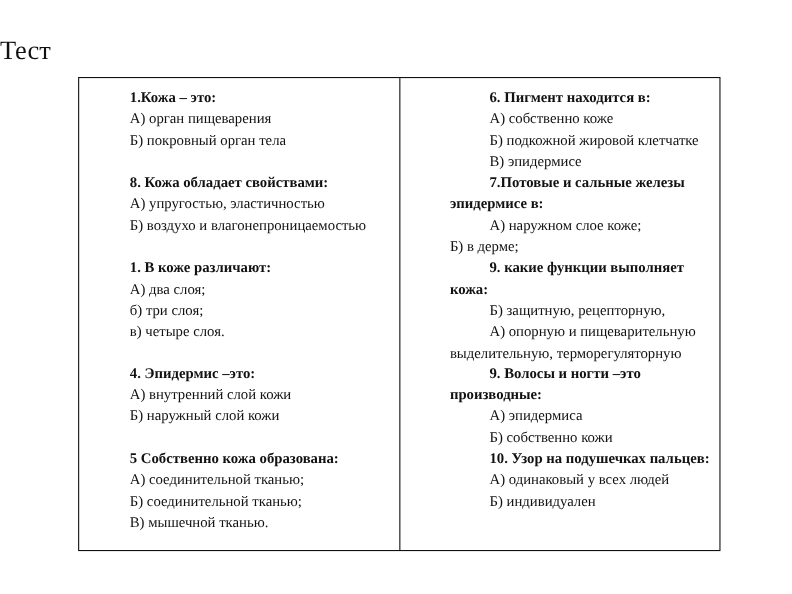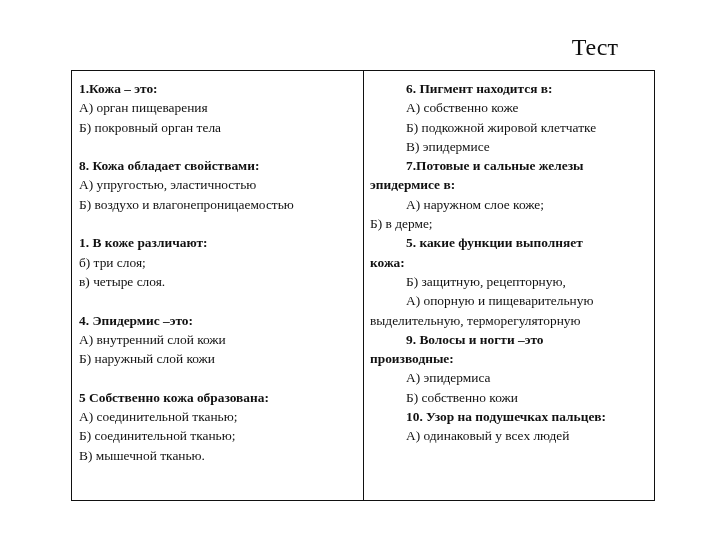--- a/index.html
+++ b/index.html
@@ -1,45 +1,46 @@
 <!DOCTYPE html>
 <html><head>
 <meta charset="utf-8">
 <style>
   html, body { margin:0; padding:0; background:#ffffff; }
   body { width:720px; height:540px; position:relative; overflow:hidden;
          font-family:"Liberation Serif", "DejaVu Serif", serif; color:#111; }
-  .title { position:absolute; left:0; width:572px; top:33px; text-align:right;
-           font-size:24px; line-height:28px;padding-left:46px; }
+  .title { position:absolute; left:0; width:572px; top:33px; text-align:left;
+           font-size:24px; line-height:28px; }
   .table { position:absolute; left:71px; top:70px; width:584px; height:431px;
            border:1.5px solid #111; box-sizing:border-box; display:flex; }
   .col { box-sizing:border-box; height:100%; }
   .col.left { width:292px; border-right:1.5px solid #111; padding:8px 0 0 7px; }
   .col.right { flex:1; padding:8px 0 0 6px; }
-  .line { font-size:13.4px; line-height:19.3px; white-space:nowrap; }
+  .line { font-size:13.4px; line-height:19.3px; white-space:nowrap;margin-left:39px; }
   .line.b { font-weight:bold; }
   .line.ind { padding-left:36px; }
   .gap { height:19.3px; }
 </style>
 </head>
 <body>
 
 <div class="title">Тест</div>
 
 <div class="table">
   <div class="col left" id="left-col">
       <div class="line b">1.Кожа – это:</div>
       <div class="line">А) орган пищеварения</div>
       <div class="line">Б) покровный орган тела</div>
       <div class="gap"></div>
       <div class="line b">8. Кожа обладает свойствами:</div>
       <div class="line">А) упругостью, эластичностью</div>
       <div class="line">Б) воздухо и влагонепроницаемостью</div>
       <div class="gap"></div>
       <div class="line b">1. В коже различают:</div>
+      <div class="line">А)  два слоя;</div>
       <div class="line">б) три слоя;</div>
       <div class="line">в) четыре слоя.</div>
       <div class="gap"></div>
       <div class="line b">4. Эпидермис –это:</div>
       <div class="line">А) внутренний слой кожи</div>
       <div class="line">Б) наружный слой кожи</div>
       <div class="gap"></div>
       <div class="line b">5 Собственно кожа образована:</div>
       <div class="line">А) соединительной тканью;</div>
       <div class="line">Б) соединительной тканью;</div>
@@ -47,25 +48,26 @@
     </div>
   <div class="col right" id="right-col">
       <div class="line b ind">6. Пигмент находится в:</div>
       <div class="line ind">А) собственно коже</div>
       <div class="line ind">Б) подкожной жировой клетчатке</div>
       <div class="line ind">В) эпидермисе</div>
       <div class="line b ind">7.Потовые и сальные  железы</div>
       <div class="line b">эпидермисе в:</div>
       <div class="line ind">А) наружном слое коже;</div>
       <div class="line">Б) в дерме;</div>
-      <div class="line b ind">5. какие функции выполняет</div>
+      <div class="line b ind">9. какие функции выполняет</div>
       <div class="line b">кожа:</div>
       <div class="line ind">Б) защитную, рецепторную,</div>
       <div class="line ind">А) опорную и пищеварительную</div>
       <div class="line">выделительную, терморегуляторную</div>
       <div class="line b ind">9. Волосы и ногти –это</div>
       <div class="line b">производные:</div>
       <div class="line ind">А)  эпидермиса</div>
       <div class="line ind">Б) собственно кожи</div>
       <div class="line b ind">10. Узор на подушечках пальцев:</div>
       <div class="line ind">А) одинаковый у всех людей</div>
+      <div class="line ind">Б) индивидуален</div>
     </div>
 </div>
 
 </body></html>

